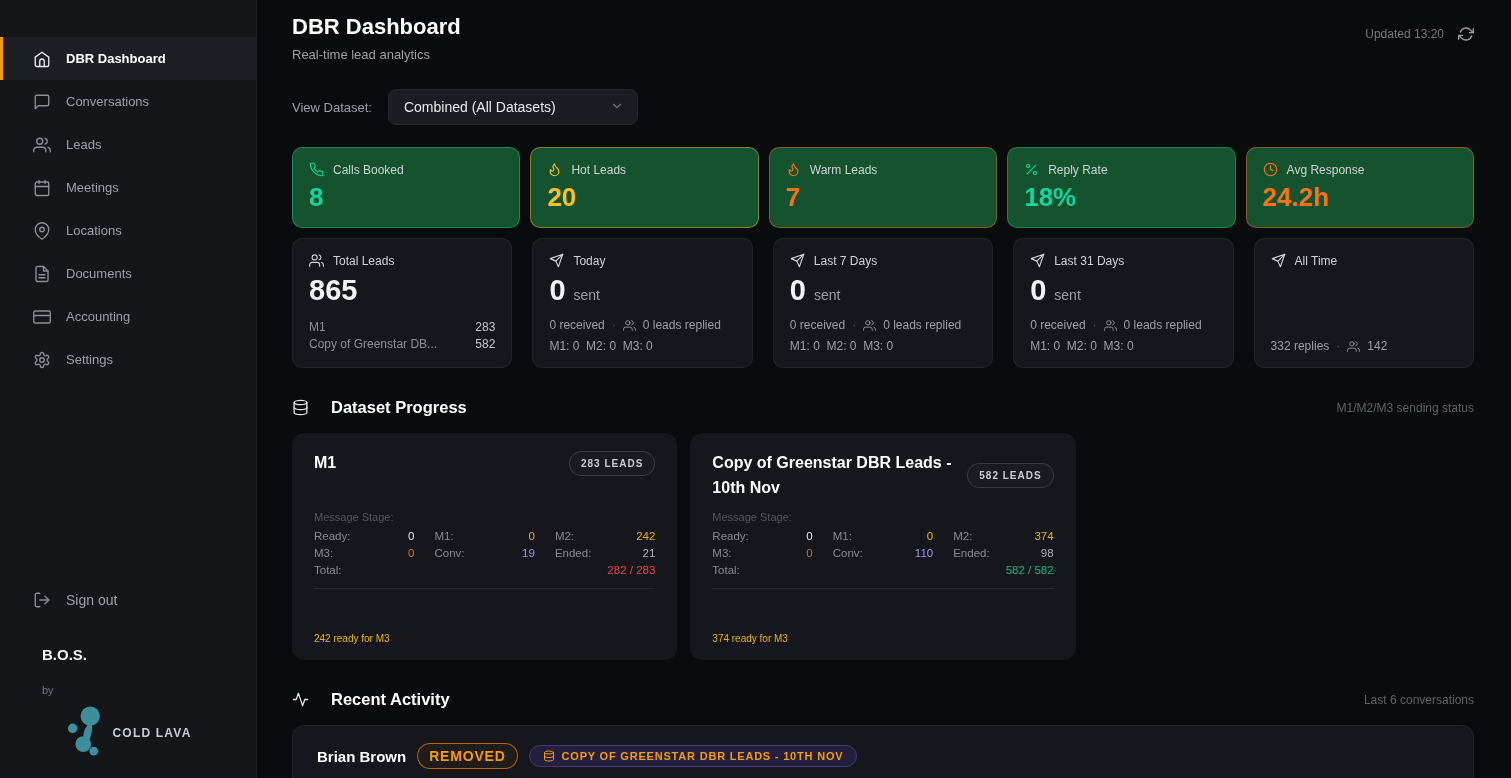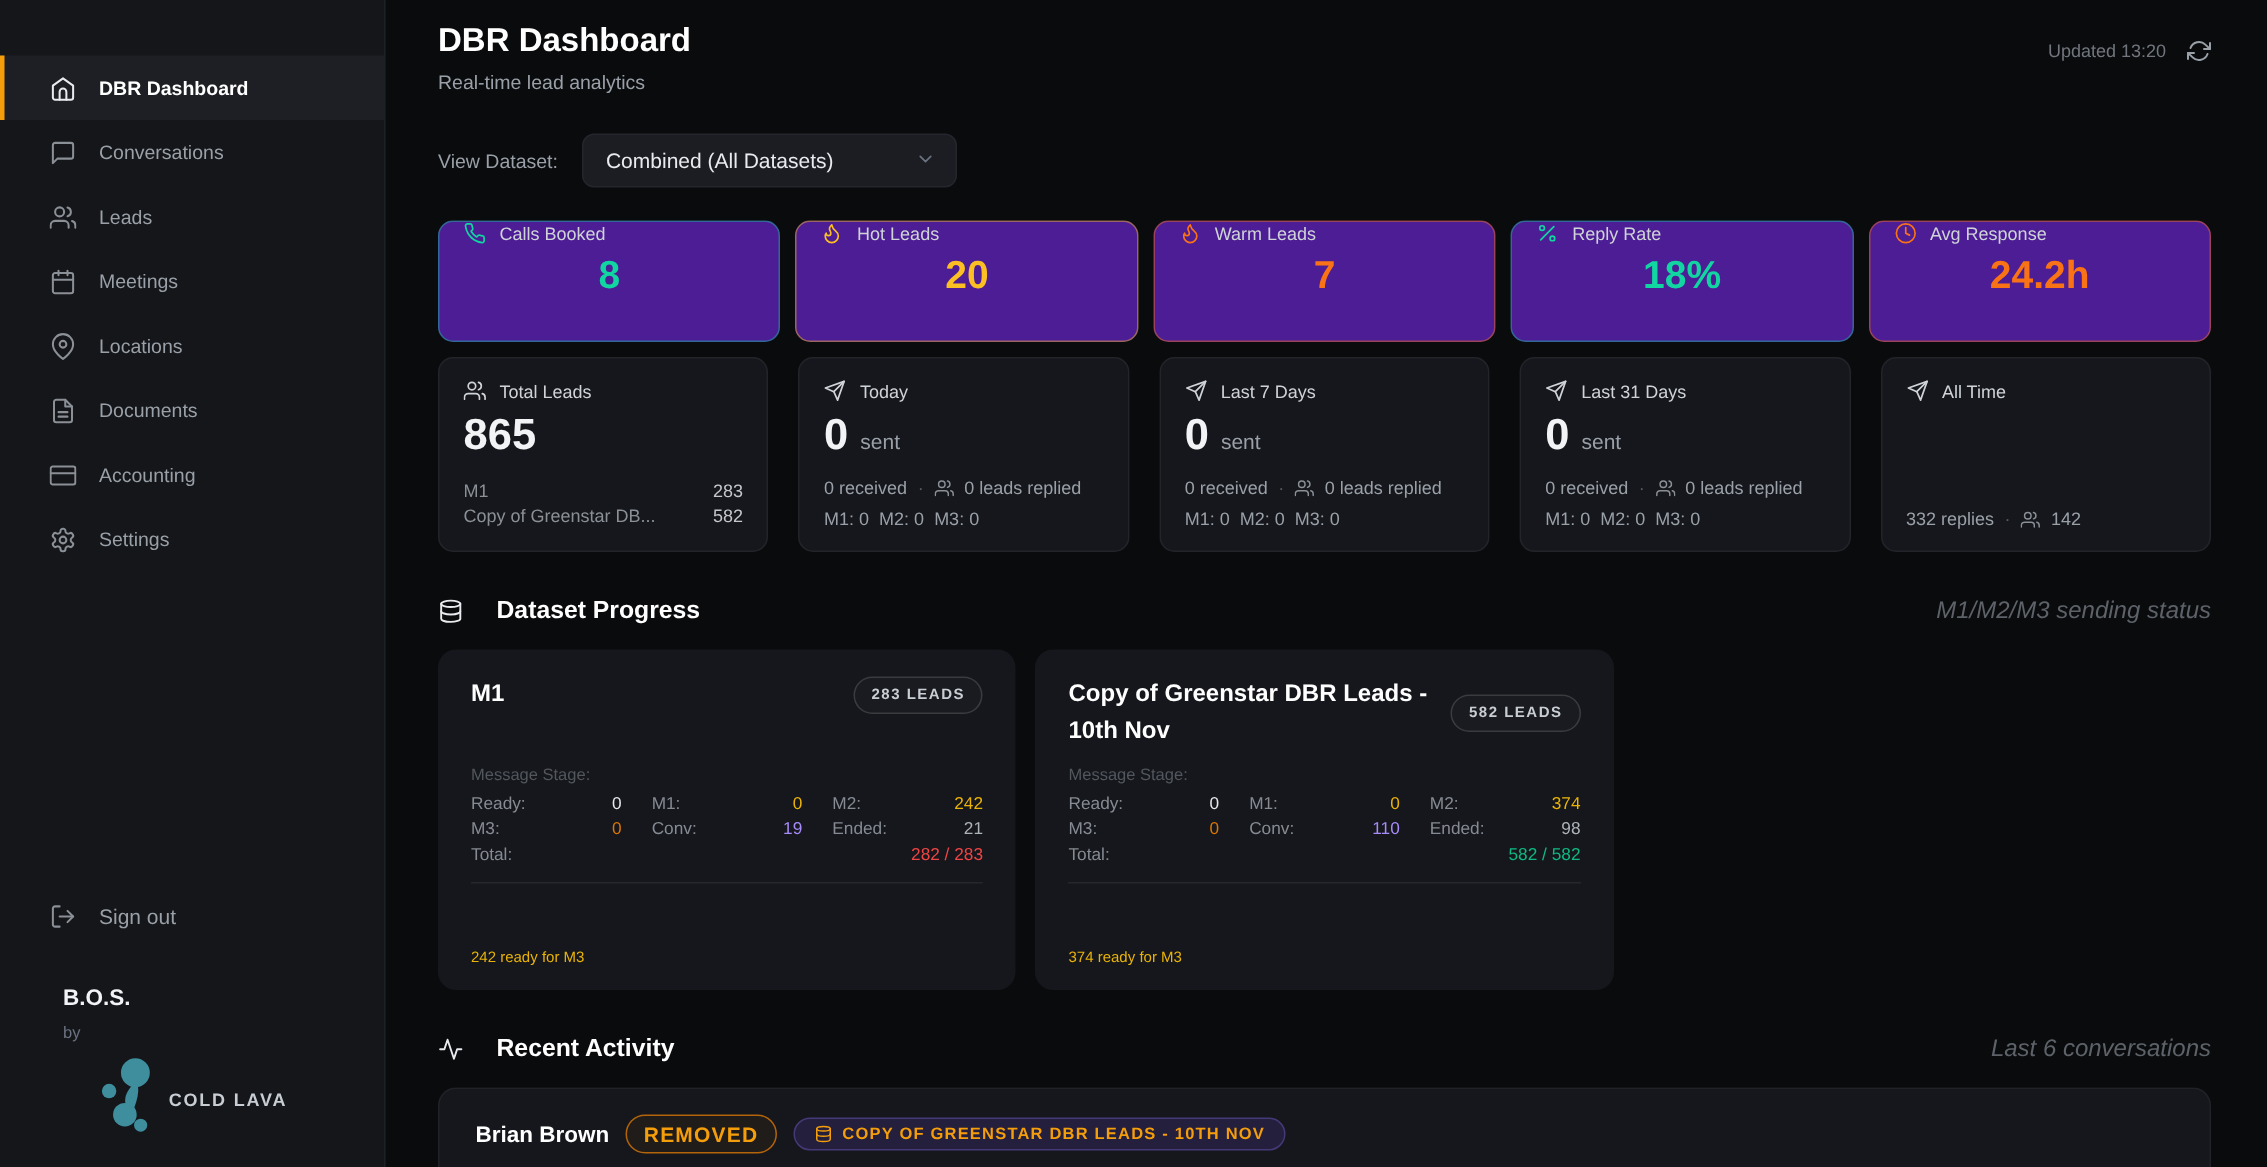--- a/index.html
+++ b/index.html
@@ -15,21 +15,21 @@
     padding-left:33px; color:#9aa0a8; font-size:13px; cursor:pointer; }
   .nav-item .icon { width:18px; height:18px; display:inline-flex; color:#8b9097; }
   .nav-item .icon svg { width:18px; height:18px; }
   .nav-item.active { background:#1d1f24; border-left:3px solid #f59e0b;
     padding-left:30px; color:#ffffff; font-weight:600; }
   .nav-item.active .icon { color:#e8eaed; }
   .side-spacer { flex:1; }
   .signout { height:40px; margin-bottom:26px; font-size:14px; }
   .brand { padding:0 0 14px 0; }
   .brand-name { padding-left:42px; font-size:15px; font-weight:700; color:#f2f3f5; }
-  .brand-by { padding-left:42px; font-size:11px; color:#6b7280; margin-top:9px; }
+  .brand-by { padding-left:42px; font-size:11px; color:#6b7280; margin-top:21px; }
   .brand-logo { margin-top:6px; display:flex; align-items:center; justify-content:center; gap:6px; }
   .brand-logo svg { width:42px; height:58px; }
   .brand-logo-text { font-size:12px; font-weight:700; letter-spacing:1.2px; color:#c8cdd3; }
 
   
   .main { flex:1; padding:14px 37px 0 35px; }
   .topbar { display:flex; justify-content:space-between; align-items:flex-start; }
   .page-title { font-size:22px; font-weight:800; color:#ffffff; }
   .page-subtitle { font-size:13px; color:#9aa0a8; margin-top:7px; }
   .updated { display:flex; align-items:center; gap:14px; margin-top:12px;
@@ -40,22 +40,22 @@
   .filter-row { margin-top:27px; display:flex; align-items:center; }
   .filter-label { font-size:13px; color:#9aa0a8; margin-right:16px; }
   .select { display:flex; align-items:center; justify-content:space-between;
     width:250px; height:36px; background:#1b1d23; border:1px solid #24262d;
     border-radius:8px; padding:0 13px 0 15px; font-size:14px; color:#e8eaed;
     cursor:pointer; font-family:inherit; }
   .select svg { width:14px; height:14px; color:#6b7280; }
 
   
   .stat-grid { margin-top:22px; display:grid; grid-template-columns:repeat(5,1fr); gap:10px; }
-  .stat-card { height:81px; background:#4c1d95; border:1px solid #2a2d33;
-    border-radius:10px; padding:0 16px;text-align:center; }
+  .stat-card { height:81px; background:#14532d; border:1px solid #2a2d33;
+    border-radius:10px; padding:14px 16px; }
   .stat-head { display:flex; align-items:center; gap:9px; font-size:12px; color:#cfd3d8; }
   .stat-head .icon { width:15px; height:15px; display:inline-flex; }
   .stat-head .icon svg { width:15px; height:15px; }
   .stat-value { margin-top:5px; font-size:26px; font-weight:800; }
   .b-green { border-color:rgba(18,214,161,.40); }
   .b-gold  { border-color:rgba(251,191,36,.45); }
   .b-orange{ border-color:rgba(249,115,22,.45); }
   .c-green { color:#12d6a1; }
   .c-gold  { color:#fbbf24; }
   .c-orange{ color:#f97316; }
@@ -79,21 +79,21 @@
   .meta-line .icon svg { width:13px; height:13px; }
   .meta-line.tight { margin-top:7px; }
   .dot { color:#565b63; }
   .pre { white-space:pre; }
 
   
   .section-head { margin-top:30px; display:flex; align-items:center; gap:22px; }
   .section-head .icon { width:17px; height:17px; display:inline-flex; color:#e8eaed; }
   .section-head .icon svg { width:17px; height:17px; }
   .section-title { font-size:16.5px; font-weight:700; color:#ffffff; }
-  .section-note { margin-left:auto; font-size:16px; color:#5d6269;font-style:italic; }
+  .section-note { margin-left:auto; font-size:12px; color:#5d6269; }
 
   
   .dataset-grid { margin-top:16px; display:grid; grid-template-columns:repeat(3,1fr); gap:13px; }
   .ds-card { height:227px; background:#15171c; border-radius:12px;
     padding:18px 22px 16px; display:flex; flex-direction:column; }
   .ds-head { display:flex; align-items:center; gap:14px; }
   .ds-name { flex:1; font-size:16px; font-weight:700; color:#ffffff; line-height:1.55; }
   .ds-badge { white-space:nowrap; font-size:10px; font-weight:700; letter-spacing:1px;
     color:#c9ced4; border:1px solid rgba(255,255,255,.14); background:rgba(255,255,255,.02);
     border-radius:999px; padding:6px 11px; }

